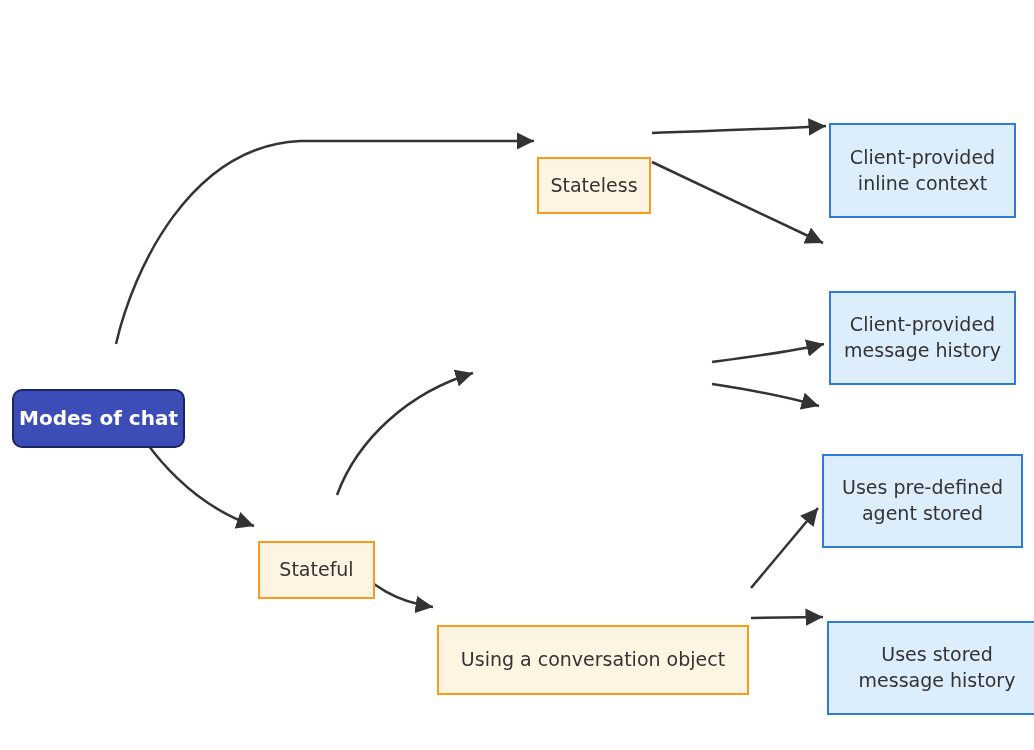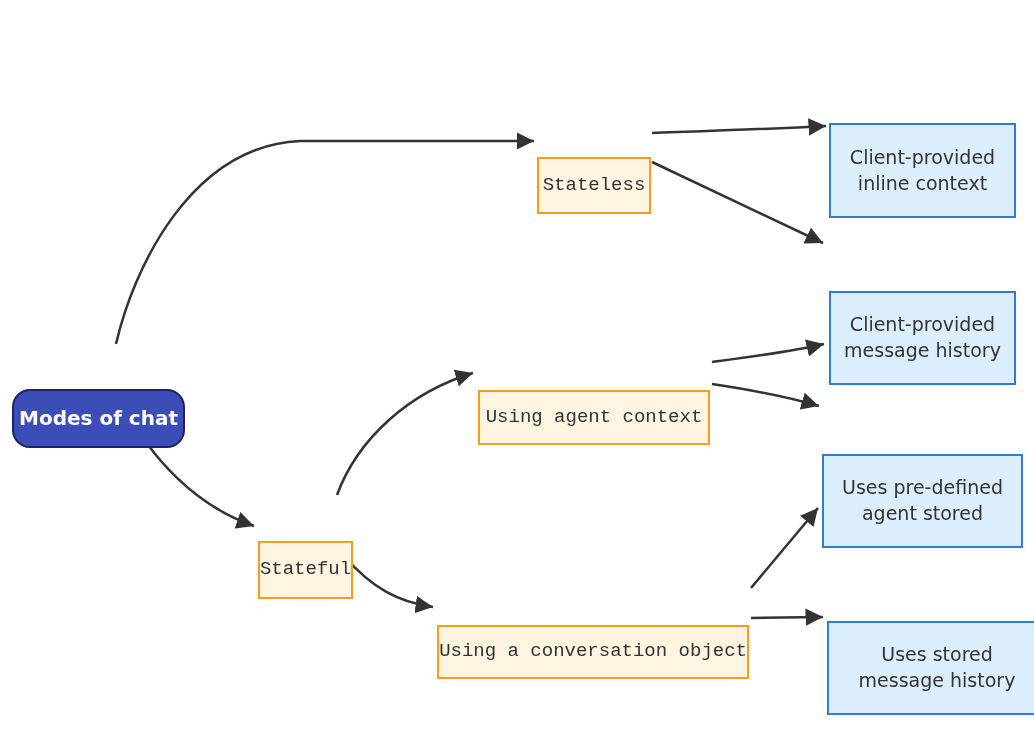--- a/index.html
+++ b/index.html
@@ -38,40 +38,39 @@
     text-align: center;
     font-size: 19px;
     line-height: 1.35;
     color: var(--node-text, #333333);
     white-space: pre-line;
     margin-top: 44px;
   }
   .node-root {
     background: var(--root-fill, #3D4DB7);
     border: 2px solid var(--root-border, #1C2563);
-    border-radius: 18px;
+    border-radius: 10px;
     color: var(--root-text, #ffffff);
     font-weight: bold;
     font-size: 20px;
   }
   .node-branch {
     background: var(--branch-fill, #FDF5E1);
     border: 2px solid var(--branch-border, #F99B1D);
-    font-family: Liberation Mono, monospace;
   }
   .node-leaf {
     background: var(--leaf-fill, #DCEDFB);
     border: 2px solid var(--leaf-border, #2E7DD1);
   }
   
   #n-modes               { left: 12px;  top: 345px; width: 173px; height: 59px; }
   #n-stateless           { left: 537px; top: 113px; width: 114px; height: 57px; }
-  #n-stateful            { left: 258px; top: 497px; width: 95px; height: 58px; }
+  #n-stateful            { left: 258px; top: 497px; width: 117px; height: 58px; }
   #n-agent-context       { left: 478px; top: 346px; width: 232px; height: 55px; }
-  #n-conversation-object { left: 437px; top: 581px; width: 312px; height: 54px; justify-content: flex-end; }
+  #n-conversation-object { left: 437px; top: 581px; width: 312px; height: 70px; }
   #n-inline-context      { left: 829px; top: 79px;  width: 187px; height: 95px; }
   #n-message-history     { left: 829px; top: 247px; width: 187px; height: 94px; }
   #n-predefined-context  { left: 822px; top: 410px; width: 201px; height: 94px; }
   #n-stored-history      { left: 827px; top: 577px; width: 220px; height: 94px; }
 </style>
 </head>
 <body>
 
 <div class="canvas">
 
@@ -98,23 +97,20 @@
   </div>
 
   <div id="n-stateless" class="node node-branch">
     <span>Stateless</span>
   </div>
 
   <div id="n-stateful" class="node node-branch">
     <span>Stateful</span>
   </div>
 
-  <div id="n-agent-context" class="node node-branch">
-    <span>Using agent context</span>
-  </div>
 
   <div id="n-conversation-object" class="node node-branch">
     <span>Using a conversation object</span>
   </div>
 
   <div id="n-inline-context" class="node node-leaf">
     <span>Client-provided
 inline context</span>
   </div>
 

